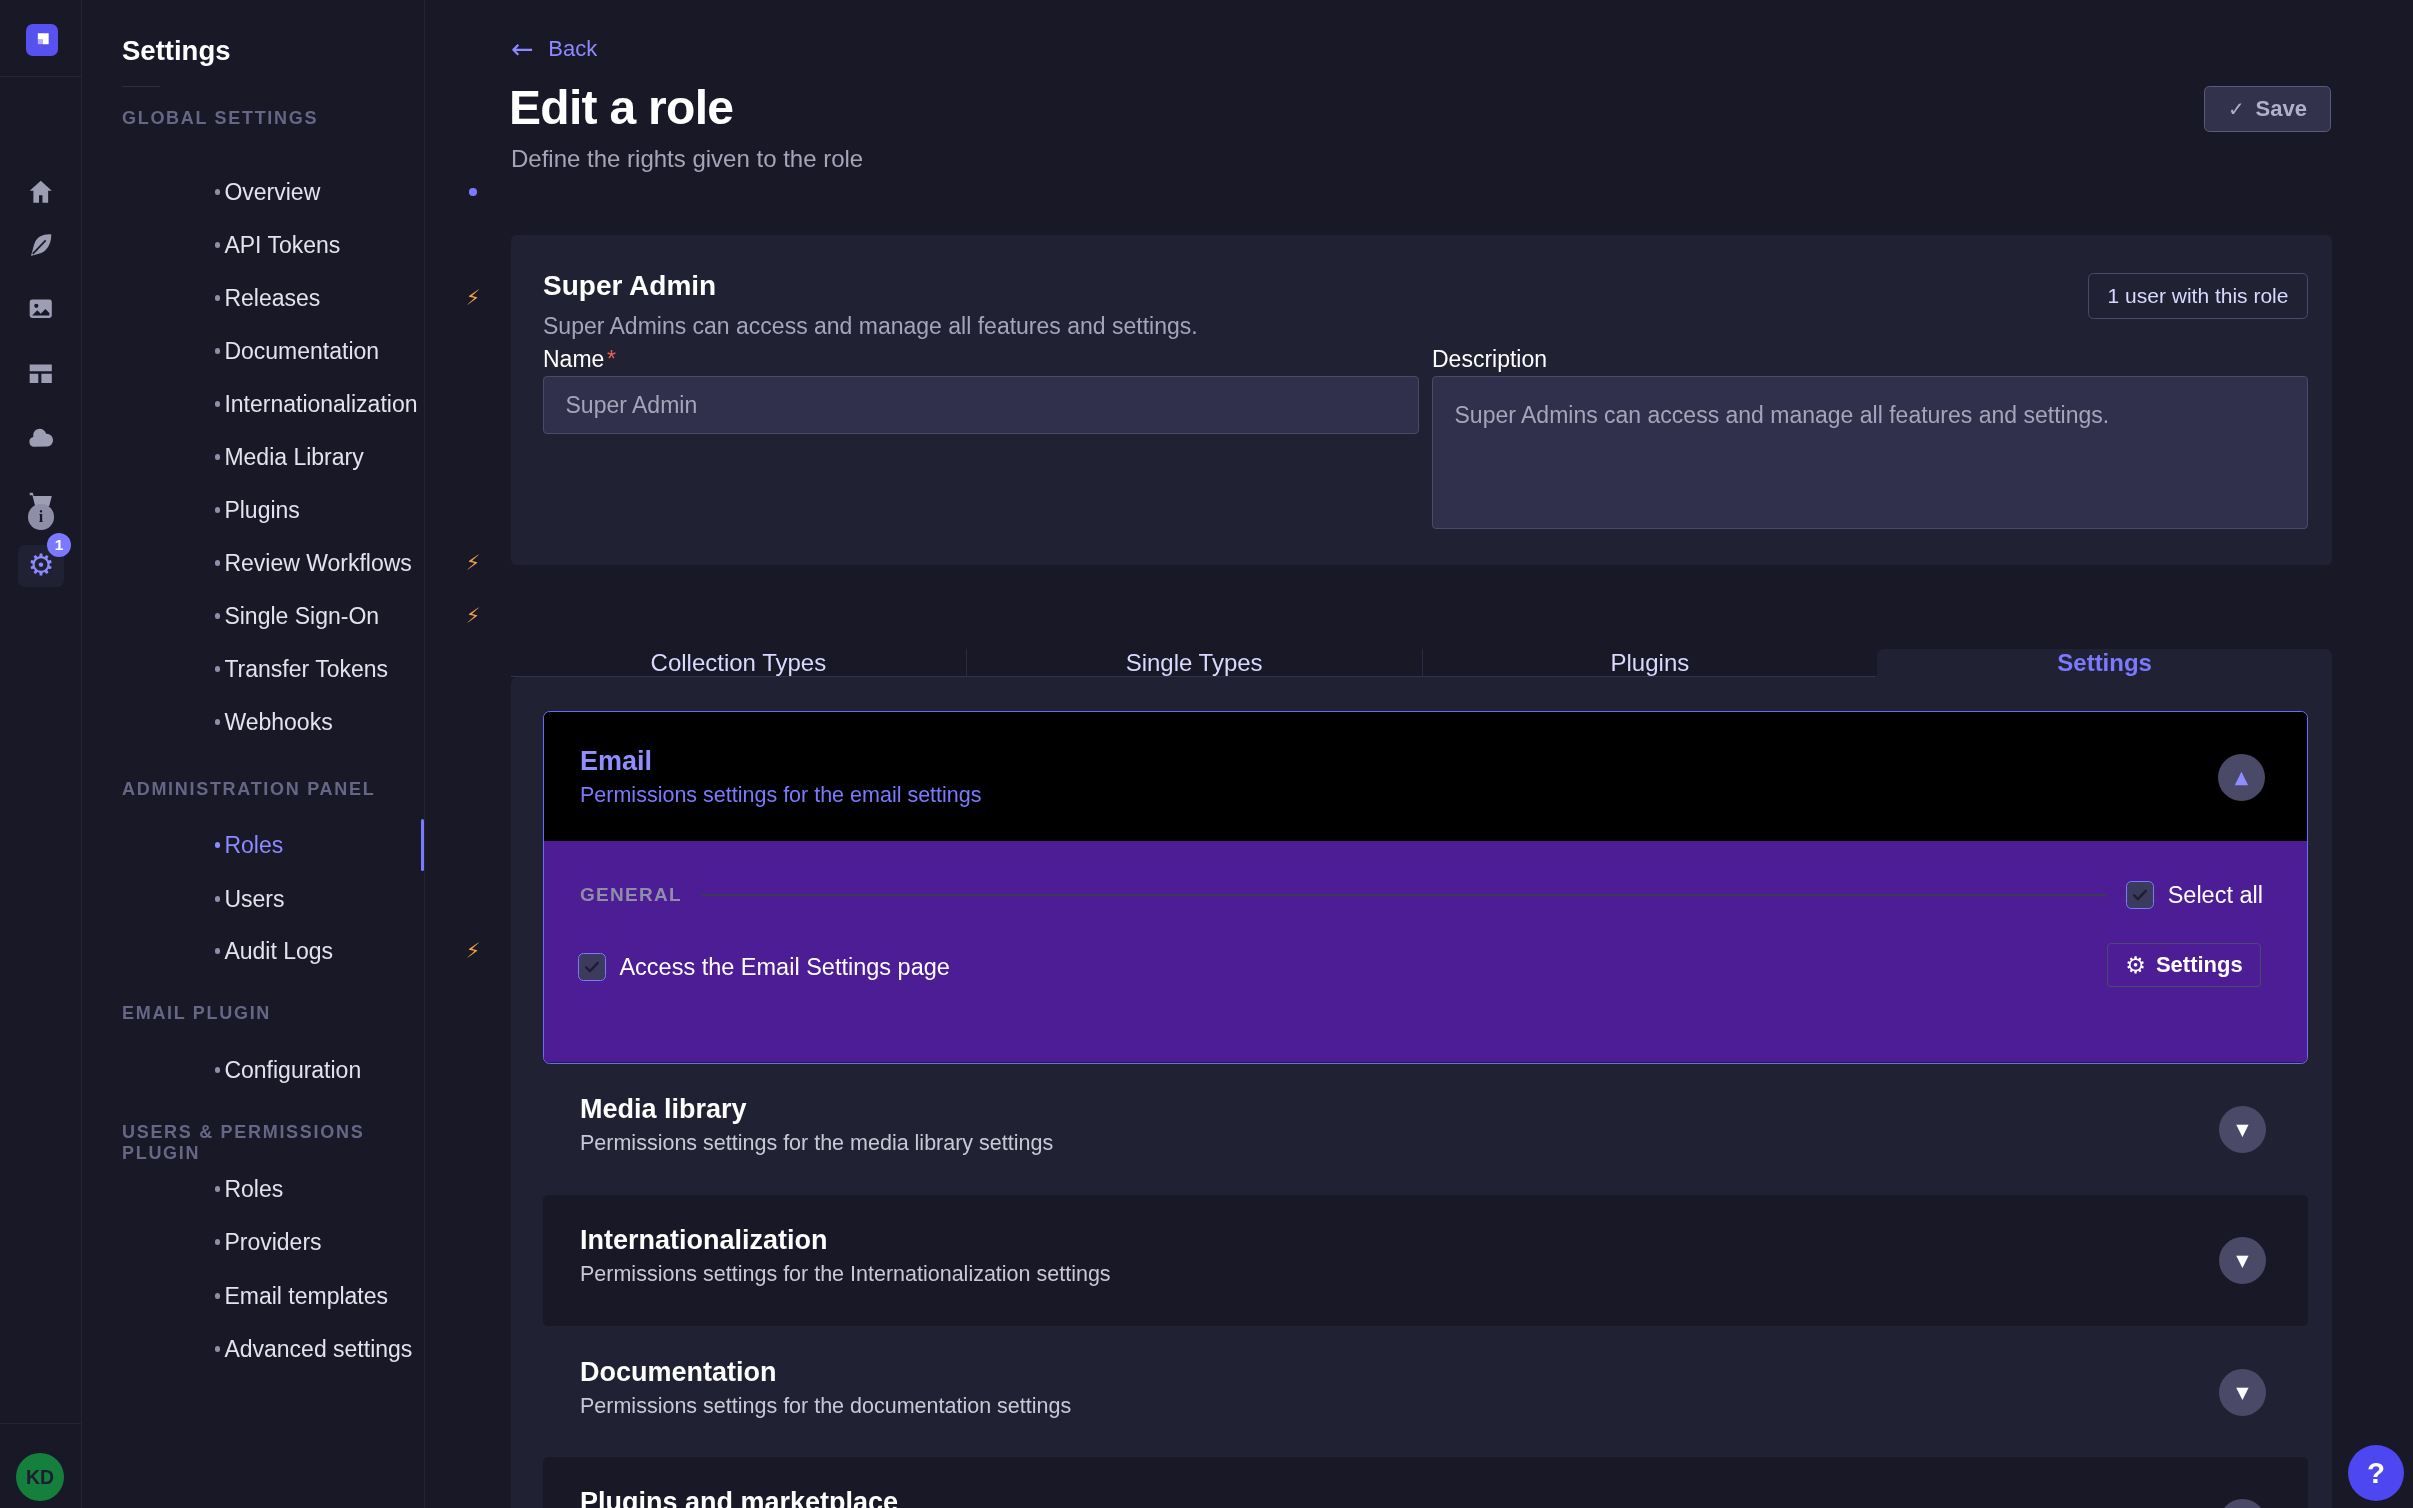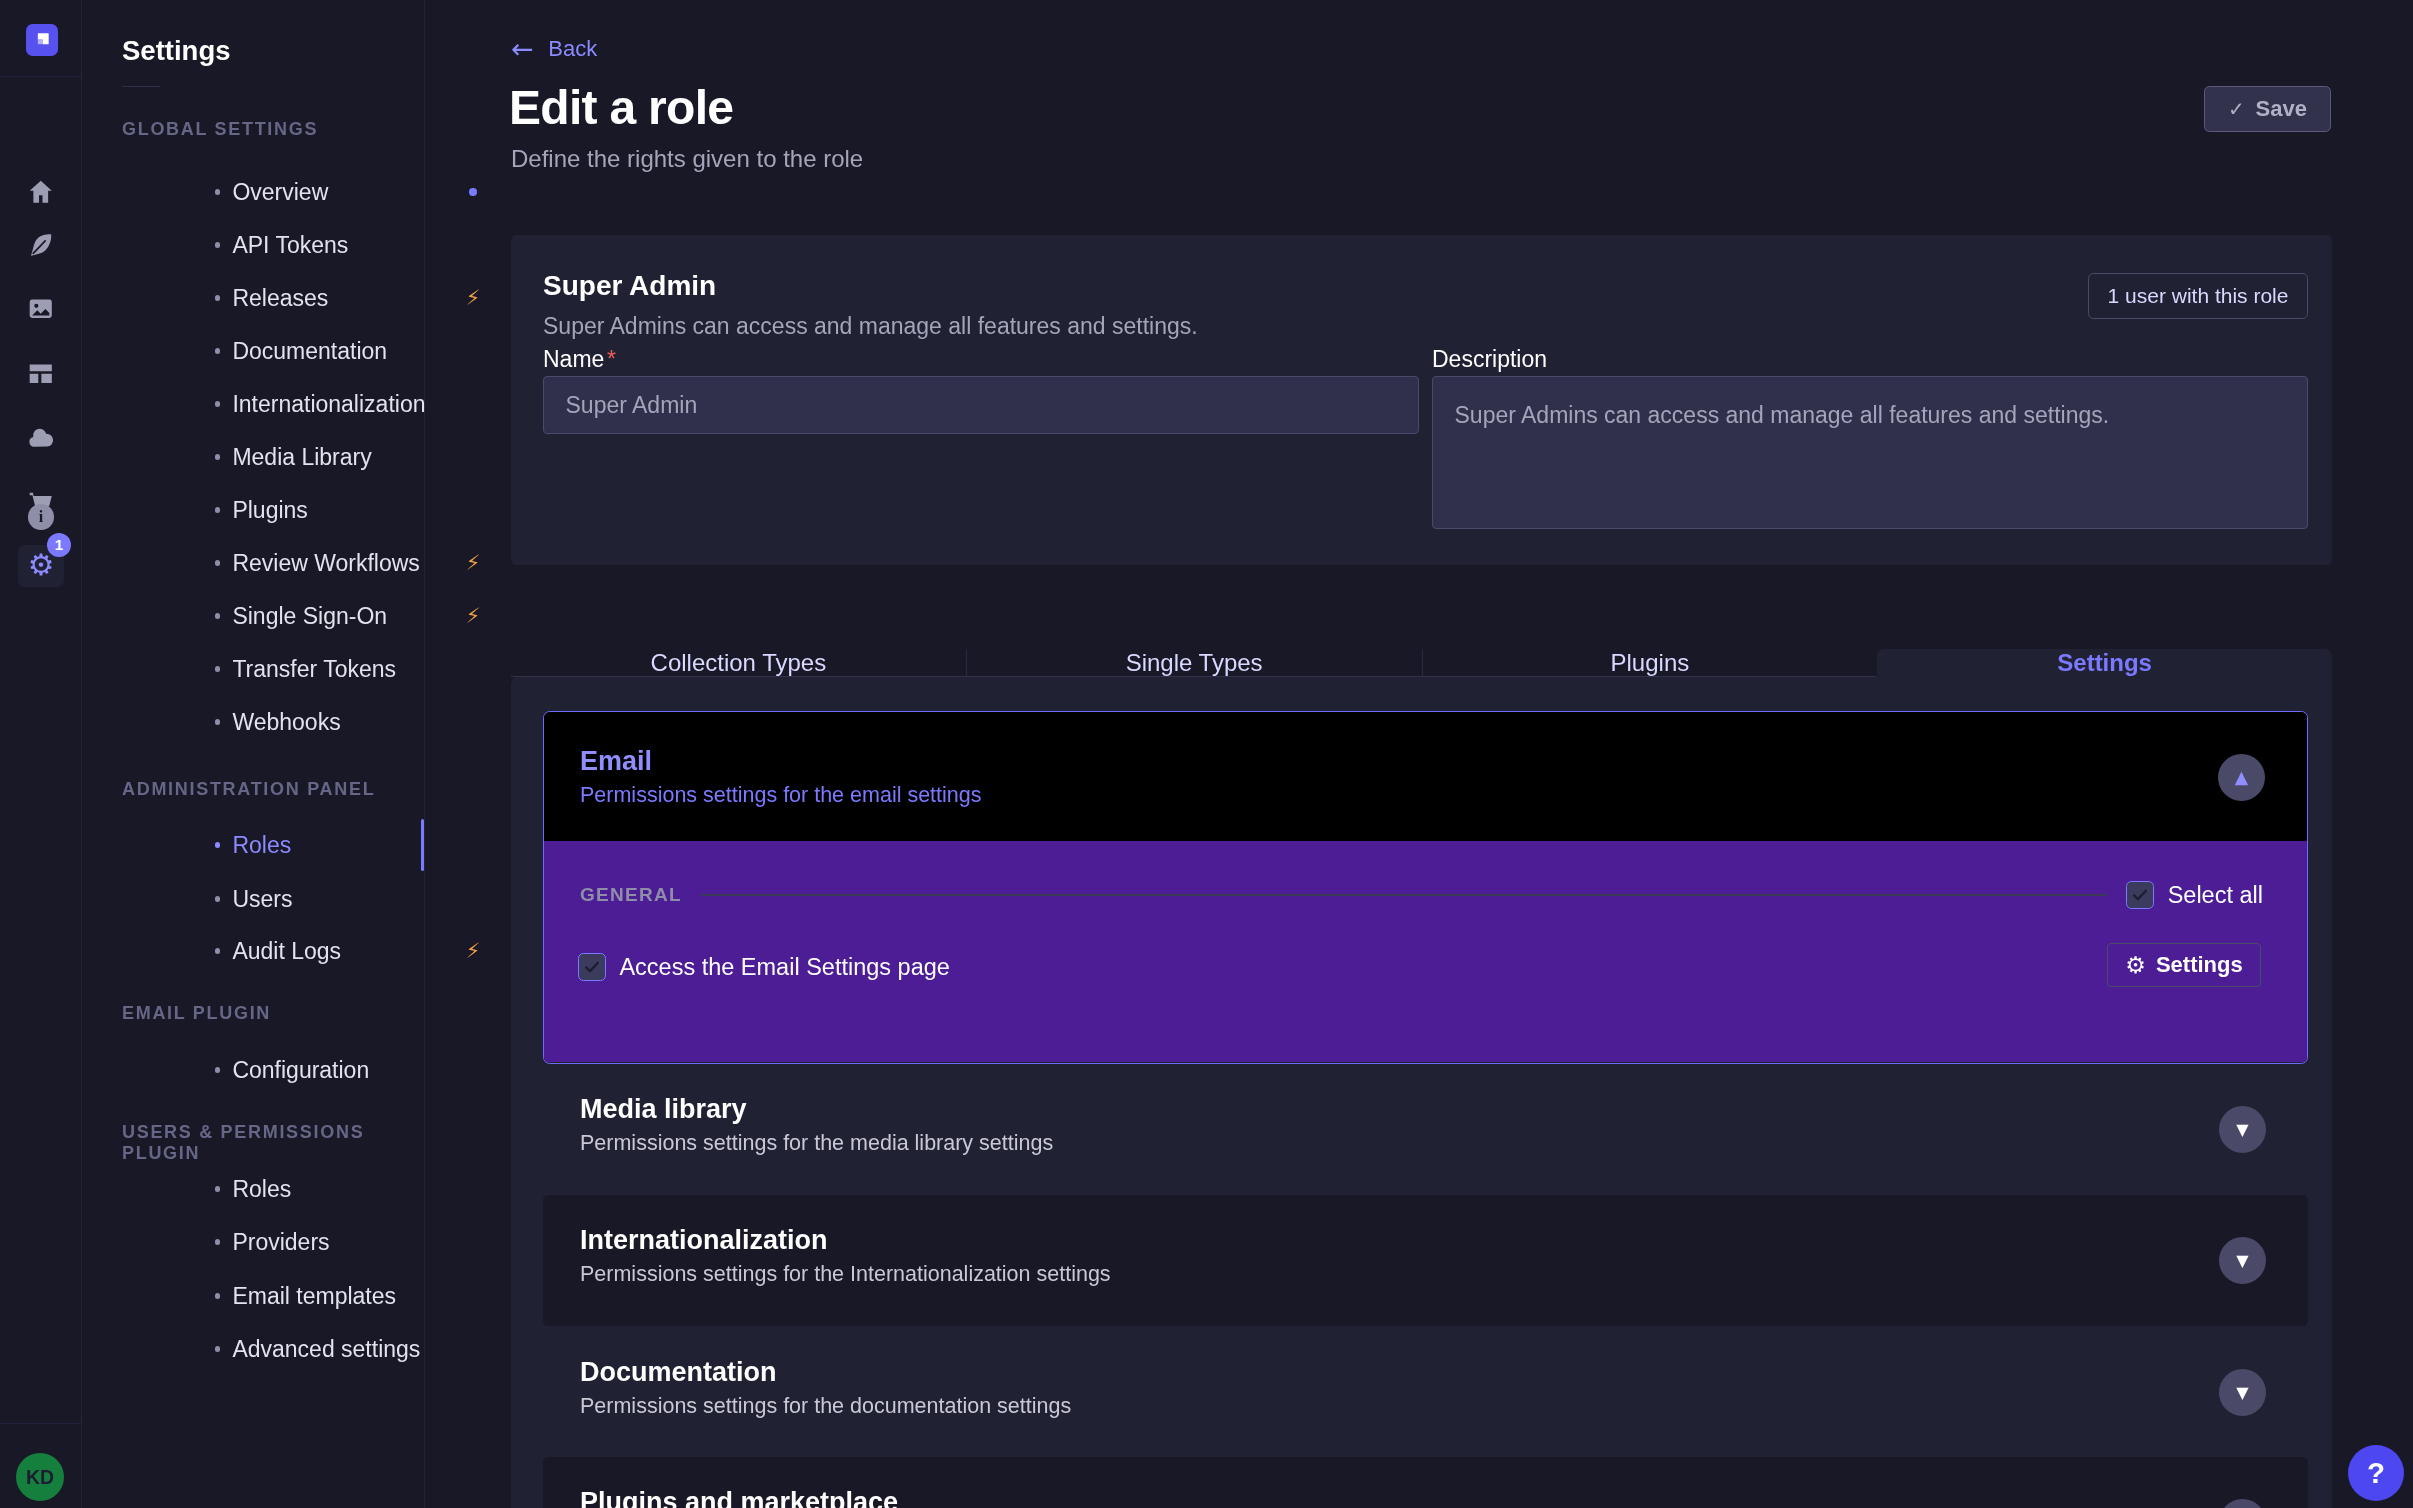--- a/index.html
+++ b/index.html
@@ -23,21 +23,21 @@
   .gear-glyph { font-size:29.5px; color:#8c8aff; line-height:1; }
   .gear-badge { position:absolute; left:47px; top:533px; width:24px; height:24px; border-radius:50%; background:#7b79ff; color:#fff; font-size:15.4px; font-weight:700; display:flex; align-items:center; justify-content:center; }
   .iconbar-bottom-divider { position:absolute; left:0; top:1423px; width:82px; height:0.7px; background:#23233b; }
   .avatar { position:absolute; left:16px; top:1453px; width:48px; height:48px; border-radius:50%; background:#15803d; color:#1d1d33; font-size:19.4px; font-weight:700; display:flex; align-items:center; justify-content:center; }
 
   
   .subnav { position:absolute; left:82px; top:0; width:343px; height:1508px; border-right:0.7px solid #23233b; }
   .subnav-title { position:absolute; left:40px; top:35px; font-size:27.5px; font-weight:700; color:#ffffff; }
   .subnav-title-divider { position:absolute; left:40px; top:86px; width:38px; height:1.3px; background:#2e2e48; }
   .nav-heading { position:absolute; left:40px; font-size:18px; font-weight:600; letter-spacing:1.7px; color:#666687; }
-  .nav-item { position:absolute; left:133px; width:283px; height:54px; display:flex; align-items:center; gap:12px; cursor:pointer; }
+  .nav-item { position:absolute; left:133px; width:283px; height:54px; display:flex; align-items:center; gap:4px; cursor:pointer; }
   .bullet { width:5.4px; height:5.4px; border-radius:50%; background:#8e8ea9; flex:0 0 auto; }
   .nav-label { font-size:23px; color:#e3e3ee; }
   .nav-item.active .bullet { background:#8c8aff; }
   .nav-item.active .nav-label { color:#8c8aff; }
   .flash { margin-left:auto; margin-right:17.4px; font-size:21px; color:#ef9f45; line-height:1; }
   .notif-dot { margin-left:auto; margin-right:21.5px; width:7.4px; height:7.4px; border-radius:50%; background:#7b79ff; }
   .active-indicator { position:absolute; left:339px; top:819px; width:3.4px; height:52px; border-radius:2px; background:#7b79ff; }
 
   
   .main { position:absolute; left:425px; top:0; width:1988px; height:1508px; }
@@ -152,21 +152,21 @@
   <div class="gear-badge">1</div>
 
   <div class="iconbar-bottom-divider"></div>
   <div class="avatar">KD</div>
 </div>
 
 <div class="subnav">
   <div class="subnav-title">Settings</div>
   <div class="subnav-title-divider"></div>
 
-  <div class="nav-heading" style="top:119px">GLOBAL SETTINGS</div>
+  <div class="nav-heading" style="top:108px">GLOBAL SETTINGS</div>
 
   <div class="nav-item" style="top:165px">
     <span class="bullet"></span>
     <span class="nav-label">Overview</span>
     <span class="notif-dot"></span>
   </div>
   <div class="nav-item" style="top:218px">
     <span class="bullet"></span>
     <span class="nav-label">API Tokens</span>
   </div>

